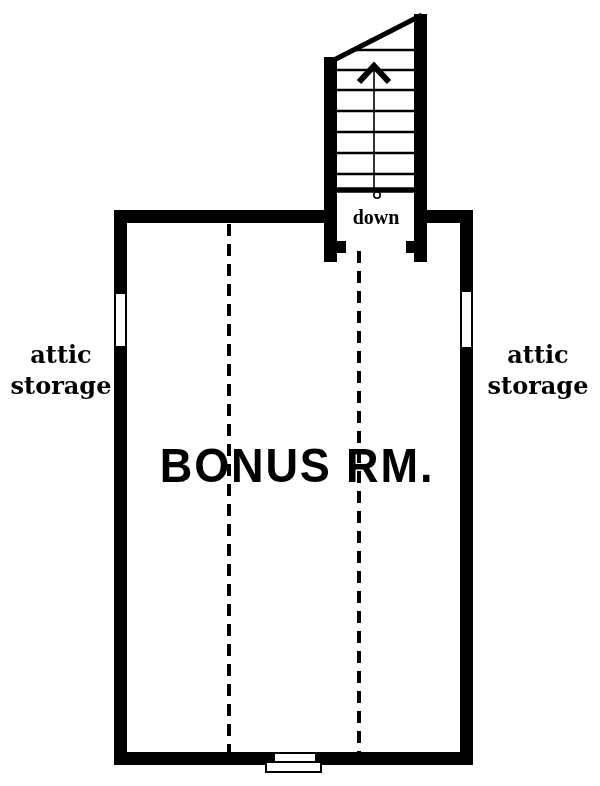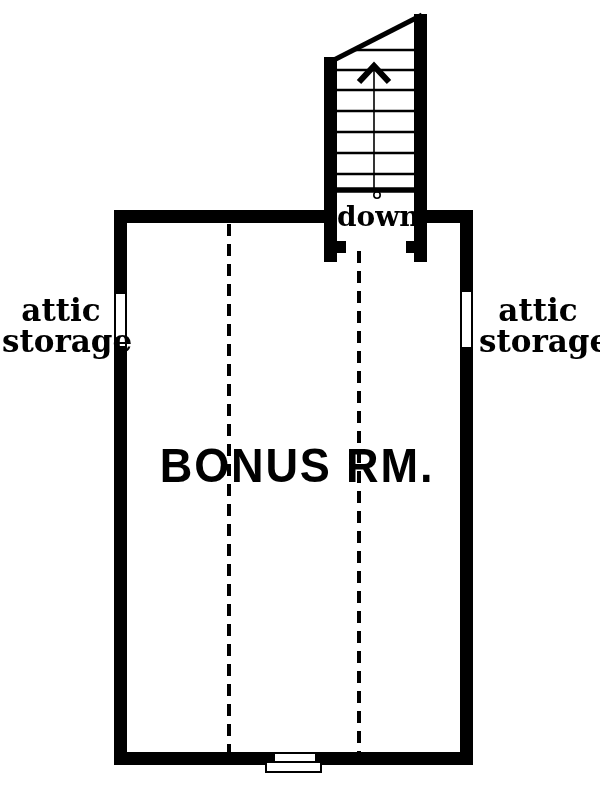--- a/index.html
+++ b/index.html
@@ -16,22 +16,22 @@
   }
   .dash-line {
     position:absolute; width:3.5px;
     background-image:repeating-linear-gradient(to bottom, var(--ink) 0 12px, transparent 12px 20px);
   }
   .stairs-svg { position:absolute; left:315px; top:5px; }
   .label {
     position:absolute; font-weight:bold; text-align:center; color:var(--ink);
     white-space:nowrap;
   }
-  .attic-label { font-size:31px; line-height:31px; width:118px; }
-  .down-label { font-size:28px; line-height:30px; width:78px; left:337px; top:202px; }
+  .attic-label { font-size:24px; line-height:31px; width:118px;margin-top:44px; }
+  .down-label { font-size:20px; line-height:30px; width:78px; left:337px; top:202px;font-family:Liberation Serif, serif; }
   .room-name {
     left:297px; top:438px; font-family:"Liberation Sans", sans-serif;
     font-size:49px; line-height:54px; letter-spacing:2px;
     transform:translateX(-50%) scaleX(0.92); transform-origin:center;
   }
   .room-dims {
     left:298px; top:492px; font-size:33px; line-height:40px;
     word-spacing:10px; transform:translateX(-50%);
   }
   .window-rect {

